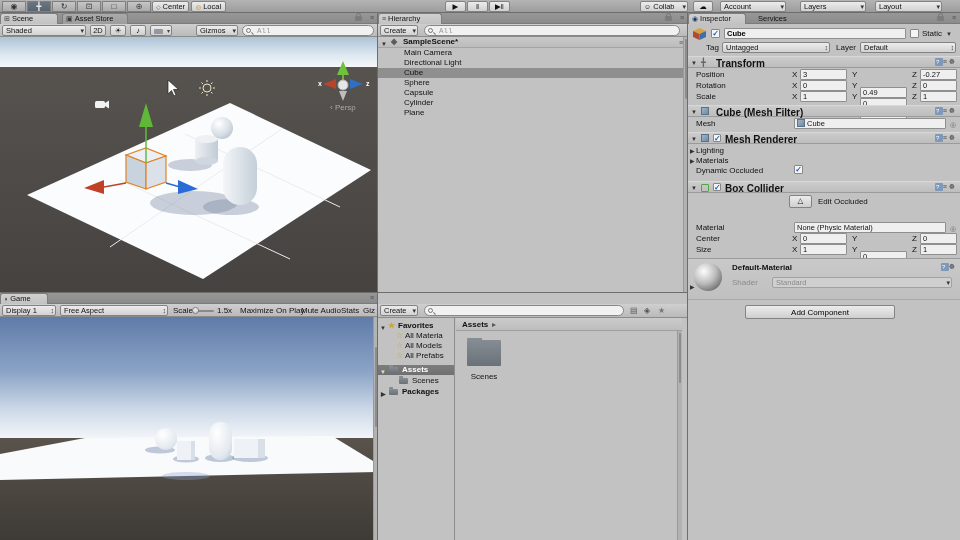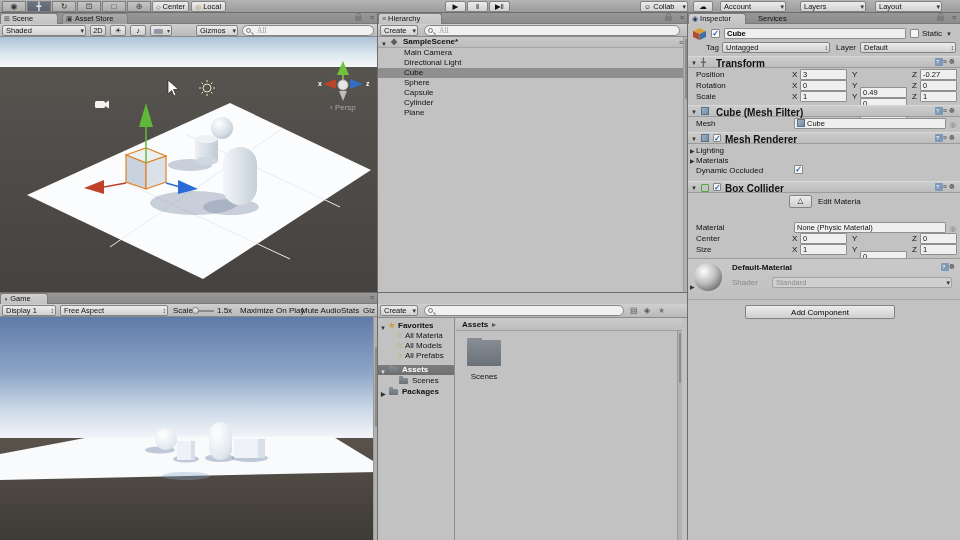--- a/index.html
+++ b/index.html
@@ -11,21 +11,21 @@
   .tab{position:absolute;top:0;height:11px;background:linear-gradient(#d0d0d0,#c2c2c2);border:1px solid #7e7e7e;border-bottom:none;border-radius:3px 3px 0 0;font-size:7.5px;line-height:10px;padding:0 5px 0 3px;white-space:nowrap;}
   .tab.inactive{background:linear-gradient(#aaaaaa,#9c9c9c);}
   .tabicon{font-size:7px;margin-right:2px;color:#3c3c3c;}
   .ptoolbar{position:absolute;left:0;right:0;height:13px;background:linear-gradient(#cfcfcf,#bababa);border-bottom:1px solid #8b8b8b;}
   .txt{position:absolute;font-size:8px;line-height:10px;white-space:nowrap;}
   .bold{font-weight:bold;}
   .btn{position:absolute;background:linear-gradient(#ececec,#cfcfcf);border:1px solid #838383;border-radius:2px;font-size:7.5px;line-height:9px;text-align:center;white-space:nowrap;}
   .drop{position:absolute;background:linear-gradient(#ececec,#d2d2d2);border:1px solid #838383;border-radius:2px;font-size:7.5px;line-height:9px;padding:0 10px 0 3px;white-space:nowrap;overflow:hidden;}
   .drop .ca{position:absolute;right:1px;top:0;font-size:7px;color:#333;}
   .pill{position:absolute;background:#f1f1f1;border:1px solid #868686;border-radius:7px;font-size:7.5px;color:#111;padding:0 4px 0 14px;line-height:9px;}
-  .pill input{position:absolute;left:14px;top:0;right:3px;width:calc(100% - 18px);height:100%;border:none;background:transparent;font-size:7.5px;font-family:Liberation Serif, serif;padding:0;outline:none;}
+  .pill input{position:absolute;left:14px;top:0;right:3px;width:calc(100% - 18px);height:100%;border:none;background:transparent;font-size:7.5px;font-family:Liberation Mono, monospace;padding:0;outline:none;}
   input::placeholder{color:#999;}
   .mag{position:absolute;left:3px;top:2px;width:5px;height:5px;border:1px solid #777;border-radius:50%;}
   .mag::after{content:"";position:absolute;left:4px;top:4px;width:3px;height:1px;background:#777;transform:rotate(45deg);}
   .fld{position:absolute;background:#efefef;border:1px solid #8f8f8f;border-radius:1px;font-size:7.5px;line-height:9px;height:11px;padding:0 2px;overflow:hidden;white-space:nowrap;}
   .cb{position:absolute;width:9px;height:9px;background:#f5f5f5;border:1px solid #878787;border-radius:1px;font-size:8px;line-height:8px;text-align:center;color:#2456a8;font-weight:bold;}
   .chead{position:absolute;left:0;width:100%;height:12px;background:linear-gradient(#cccccc,#bdbdbd);border-top:1px solid #d8d8d8;border-bottom:1px solid #9b9b9b;}
   .chead .title{position:absolute;top:1px;font-size:10px;font-weight:bold;}
   .tri{position:absolute;font-size:6px;color:#333;}
   .hicons{position:absolute;right:3px;top:1px;font-size:7px;color:#444;letter-spacing:2px;}
   .helpic{display:inline-block;width:8px;height:8px;background:#7d98b8;border-radius:1px;color:#fff;font-size:6px;line-height:8px;text-align:center;vertical-align:top;}
@@ -476,21 +476,21 @@
 
     <div class="chead" style="top:168px">
       <span class="tri" style="left:3px;top:3px">▼</span>
       <span class="abs" style="left:13px;top:2px;width:8px;height:8px;border:1.5px solid #4ea83e;border-radius:1px"></span>
       <span class="cb" style="left:25px;top:1px;width:8px;height:8px">✓</span>
       <span class="title" style="left:37px">Box Collider</span>
       <span class="hicons"><span class="helpic">?</span><span>≡</span><span>☸</span></span>
     </div>
     <div class="irow" style="top:182px;height:14px">
       <span class="btn" style="left:101px;top:0;width:23px;height:13px"><span>△</span></span>
-      <span class="txt" style="left:130px;top:2px">Edit Materia</span>
+      <span class="txt" style="left:130px;top:2px">Edit Occluded</span>
     </div>
     <div class="irow" style="top:209px">
       <span class="ilab">Material</span>
       <span class="fld" style="left:106px;width:152px">None (Physic Material)</span>
       <span class="txt" style="left:262px;top:2px;color:#666;font-size:7px">◎</span>
     </div>
     <div class="irow" style="top:220px">
       <span class="ilab">Center</span>
       <span class="axl lx">X</span>
         <span class="fld vx">0</span>

